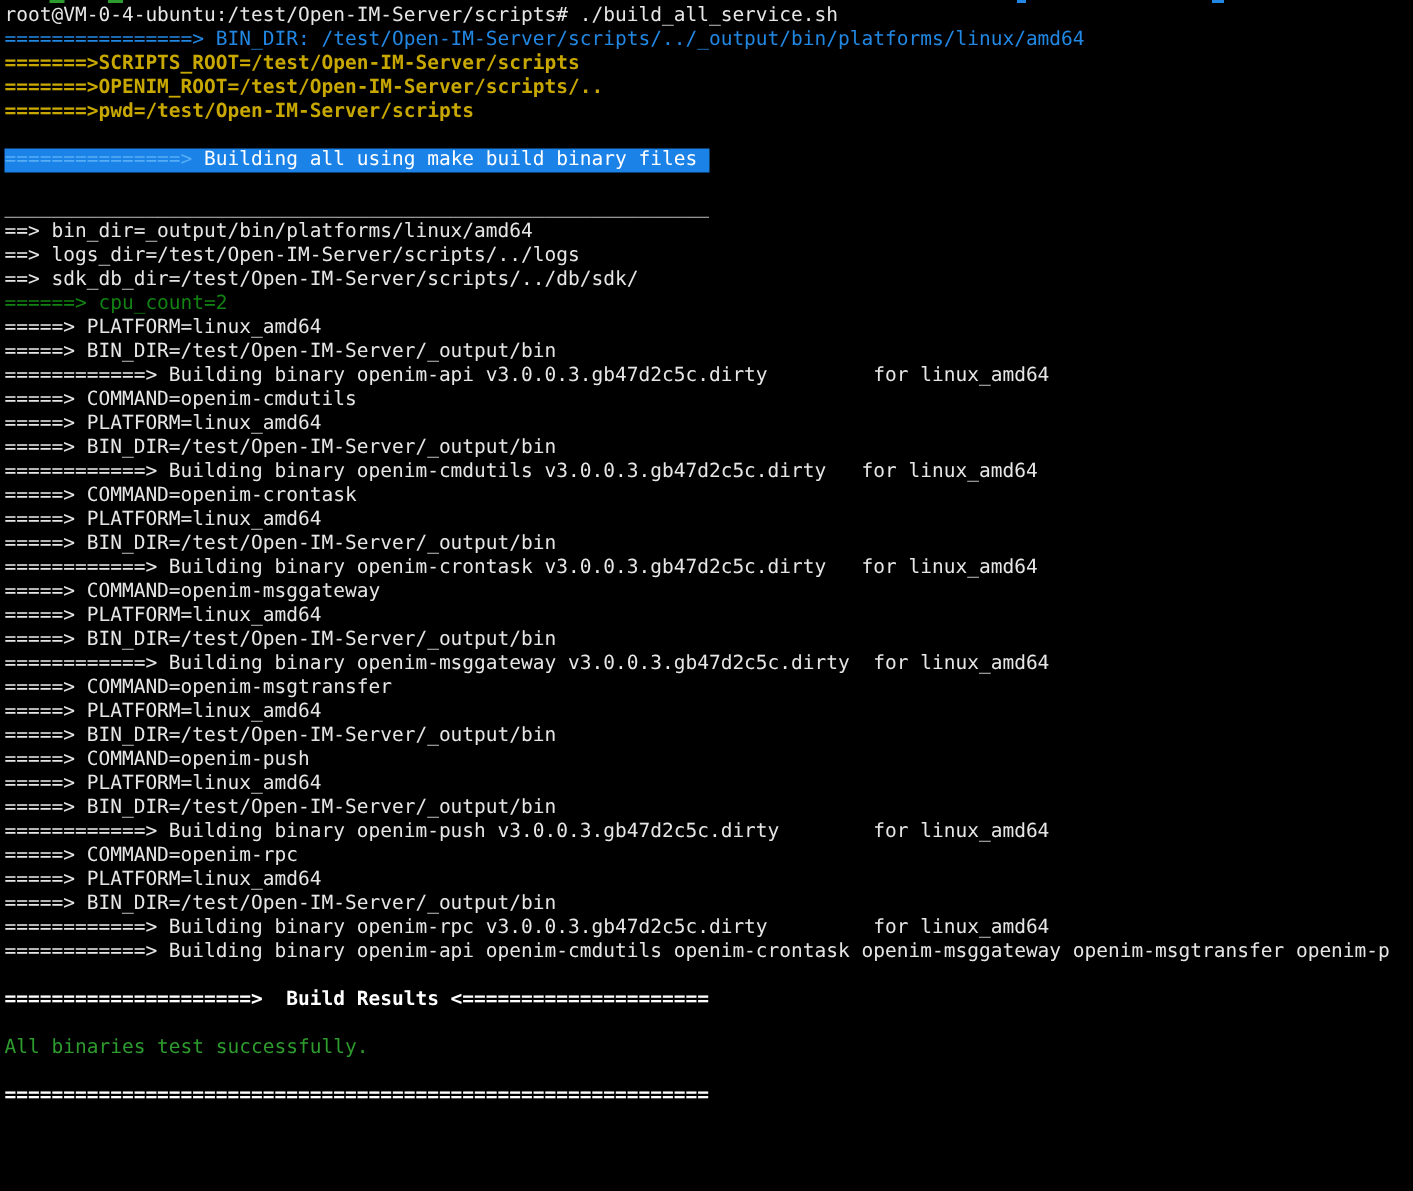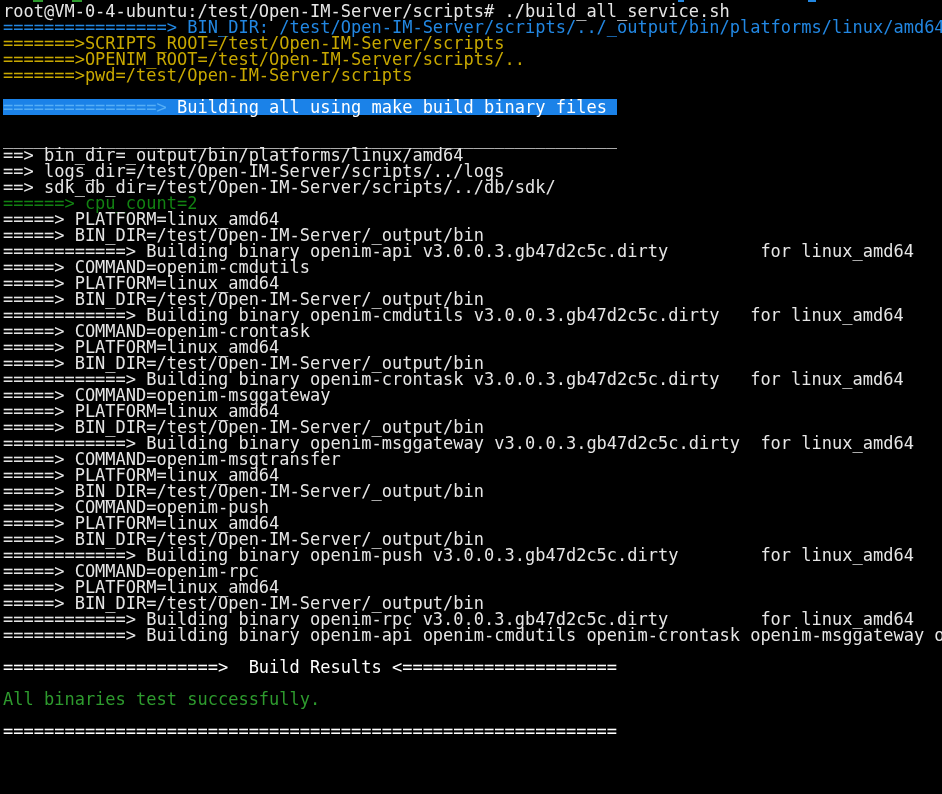--- a/index.html
+++ b/index.html
@@ -2,33 +2,33 @@
 <html style="--background: #000000; --foreground: #e6e6e6; --blue: #2287e2; --yellow: #c8a800; --green-dark: #128212; --green: #2e9b2e; --bold-white: #ffffff; --highlight-bg: #1b82e8; --highlight-arrow: #55aef5; --highlight-text: #ffffff;"><head>
 <meta charset="utf-8">
 <style>
   html,body{margin:0;padding:0;background:#000;}
   .terminal{
     position:relative;
     width:942px;height:794px;
     background:var(--background,#000);
     overflow:hidden;
     font-family:"DejaVu Sans Mono","Liberation Mono",monospace;
-    font-size:17px;
+    font-size:13px;
     line-height:16px;
     cursor:text;
   }
   .screen{position:absolute;left:3px;top:3px;right:0;bottom:0;}
   .term-line{height:16px;white-space:pre;}
   .term-line.hl{width:-moz-fit-content;width:fit-content;background:var(--highlight-bg,#1b82e8);}
   .c-white{color:var(--foreground,#e6e6e6);}
   .c-blue{color:var(--blue,#2287e2);}
-  .c-yellow{color:var(--yellow,#c8a800);}
+  .c-yellow{color:var(--yellow,#c8a800);font-weight:bold;}
   .c-dgreen{color:var(--green-dark,#128212);}
   .c-green{color:var(--green,#2e9b2e);}
-  .c-bwhite{color:var(--bold-white,#fff);font-weight:normal;}
+  .c-bwhite{color:var(--bold-white,#fff);font-weight:bold;}
   .c-hl-arrow{color:var(--highlight-arrow,#55aef5);}
   .c-hl-text{color:var(--highlight-text,#fff);}
   .artifact{position:absolute;top:0;height:2px;}
 </style>
 </head>
 <body>
 
 <div class="terminal">
   <div class="screen">
       <div class="term-line"><span class="c-white">root@VM-0-4-ubuntu:/test/Open-IM-Server/scripts# ./build_all_service.sh</span></div>

